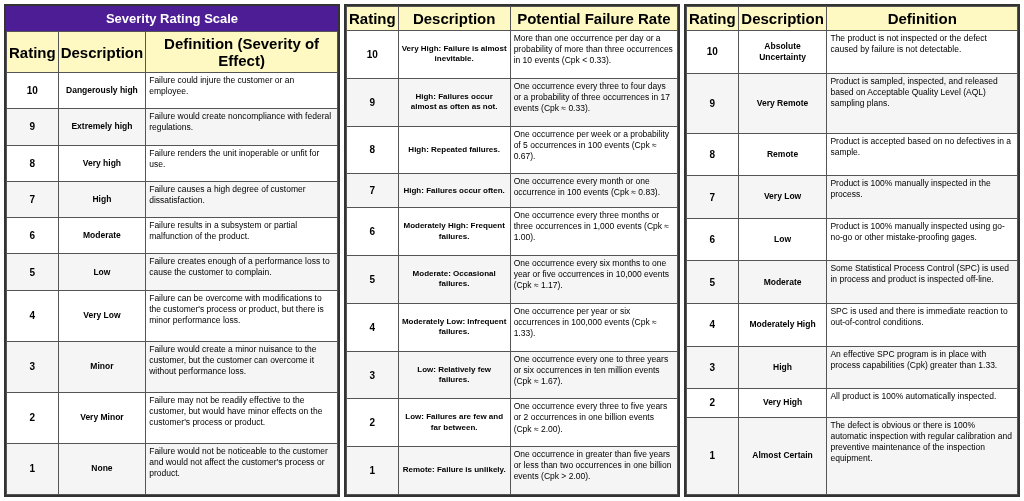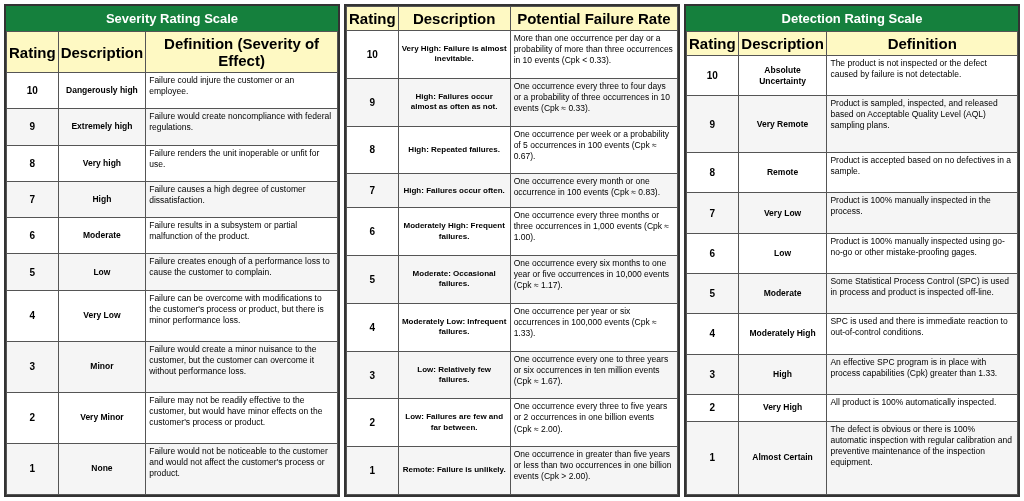--- a/index.html
+++ b/index.html
@@ -15,21 +15,21 @@
       gap: 4px;
       padding: 4px;
     }
     .table-section {
       flex: 1;
       border: 2px solid #333;
       display: flex;
       flex-direction: column;
     }
     .table-title {
-      background: #15803d;
+      background: #4c1d95;
       color: #fff;
       text-align: center;
       font-size: 13px;
       font-weight: bold;
       padding: 5px 2px;
     }
     table {
       border-collapse: collapse;
       width: 100%;
       flex: 1;
@@ -143,21 +143,21 @@
     </thead>
     <tbody id="occurrence-body">
         <tr>
       <td class="rating">10</td>
       <td class="desc" style="font-weight:bold;font-size:8px;">Very High: Failure is almost inevitable.</td>
       <td>More than one occurrence per day or a probability of more than three occurrences in 10 events (Cpk &lt; 0.33).</td>
     </tr>
         <tr>
       <td class="rating">9</td>
       <td class="desc" style="font-weight:bold;font-size:8px;">High: Failures occur almost as often as not.</td>
-      <td>One occurrence every three to four days or a probability of three occurrences in 10 events (Cpk ≈ 0.33).</td>
+      <td>One occurrence every three to four days or a probability of three occurrences in 17 events (Cpk ≈ 0.33).</td>
     </tr>
         <tr>
       <td class="rating">8</td>
       <td class="desc" style="font-weight:bold;font-size:8px;">High: Repeated failures.</td>
       <td>One occurrence per week or a probability of 5 occurrences in 100 events (Cpk ≈ 0.67).</td>
     </tr>
         <tr>
       <td class="rating">7</td>
       <td class="desc" style="font-weight:bold;font-size:8px;">High: Failures occur often.</td>
       <td>One occurrence every month or one occurrence in 100 events (Cpk ≈ 0.83).</td>
@@ -190,21 +190,20 @@
         <tr>
       <td class="rating">1</td>
       <td class="desc" style="font-weight:bold;font-size:8px;">Remote: Failure is unlikely.</td>
       <td>One occurrence in greater than five years or less than two occurrences in one billion events (Cpk &gt; 2.00).</td>
     </tr>
       </tbody>
   </table>
 </div>
 
 <div class="table-section">
-  <div class="table-title">Detection Rating Scale</div>
   <table>
     <thead>
       <tr>
         <th>Rating</th>
         <th>Description</th>
         <th>Definition</th>
       </tr>
     </thead>
     <tbody id="detection-body">
         <tr>

